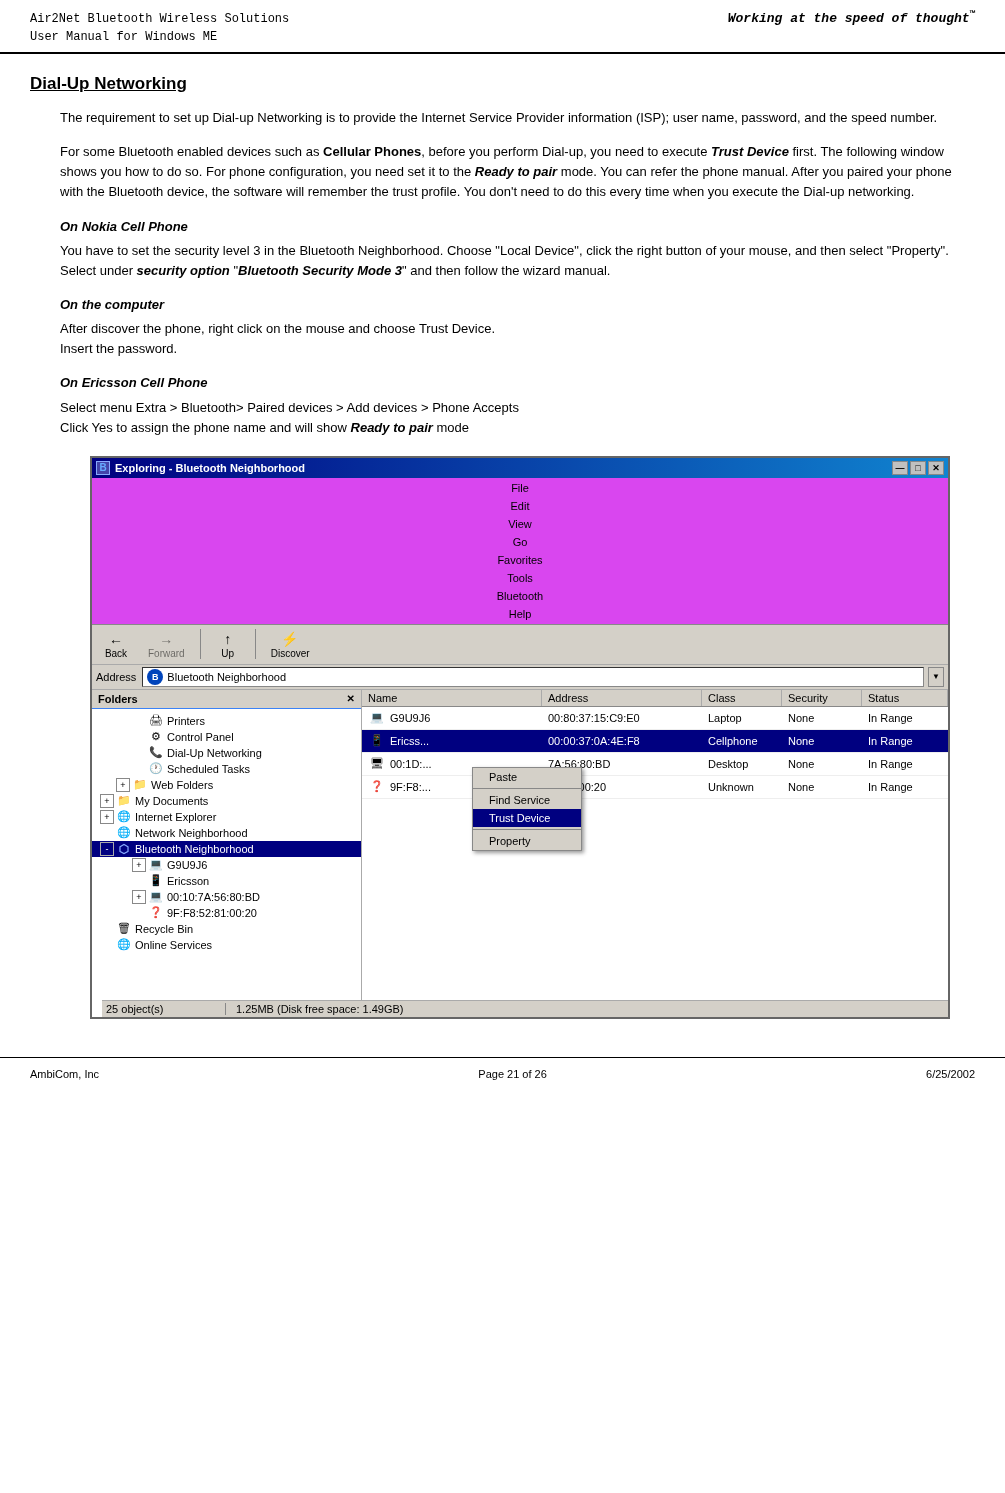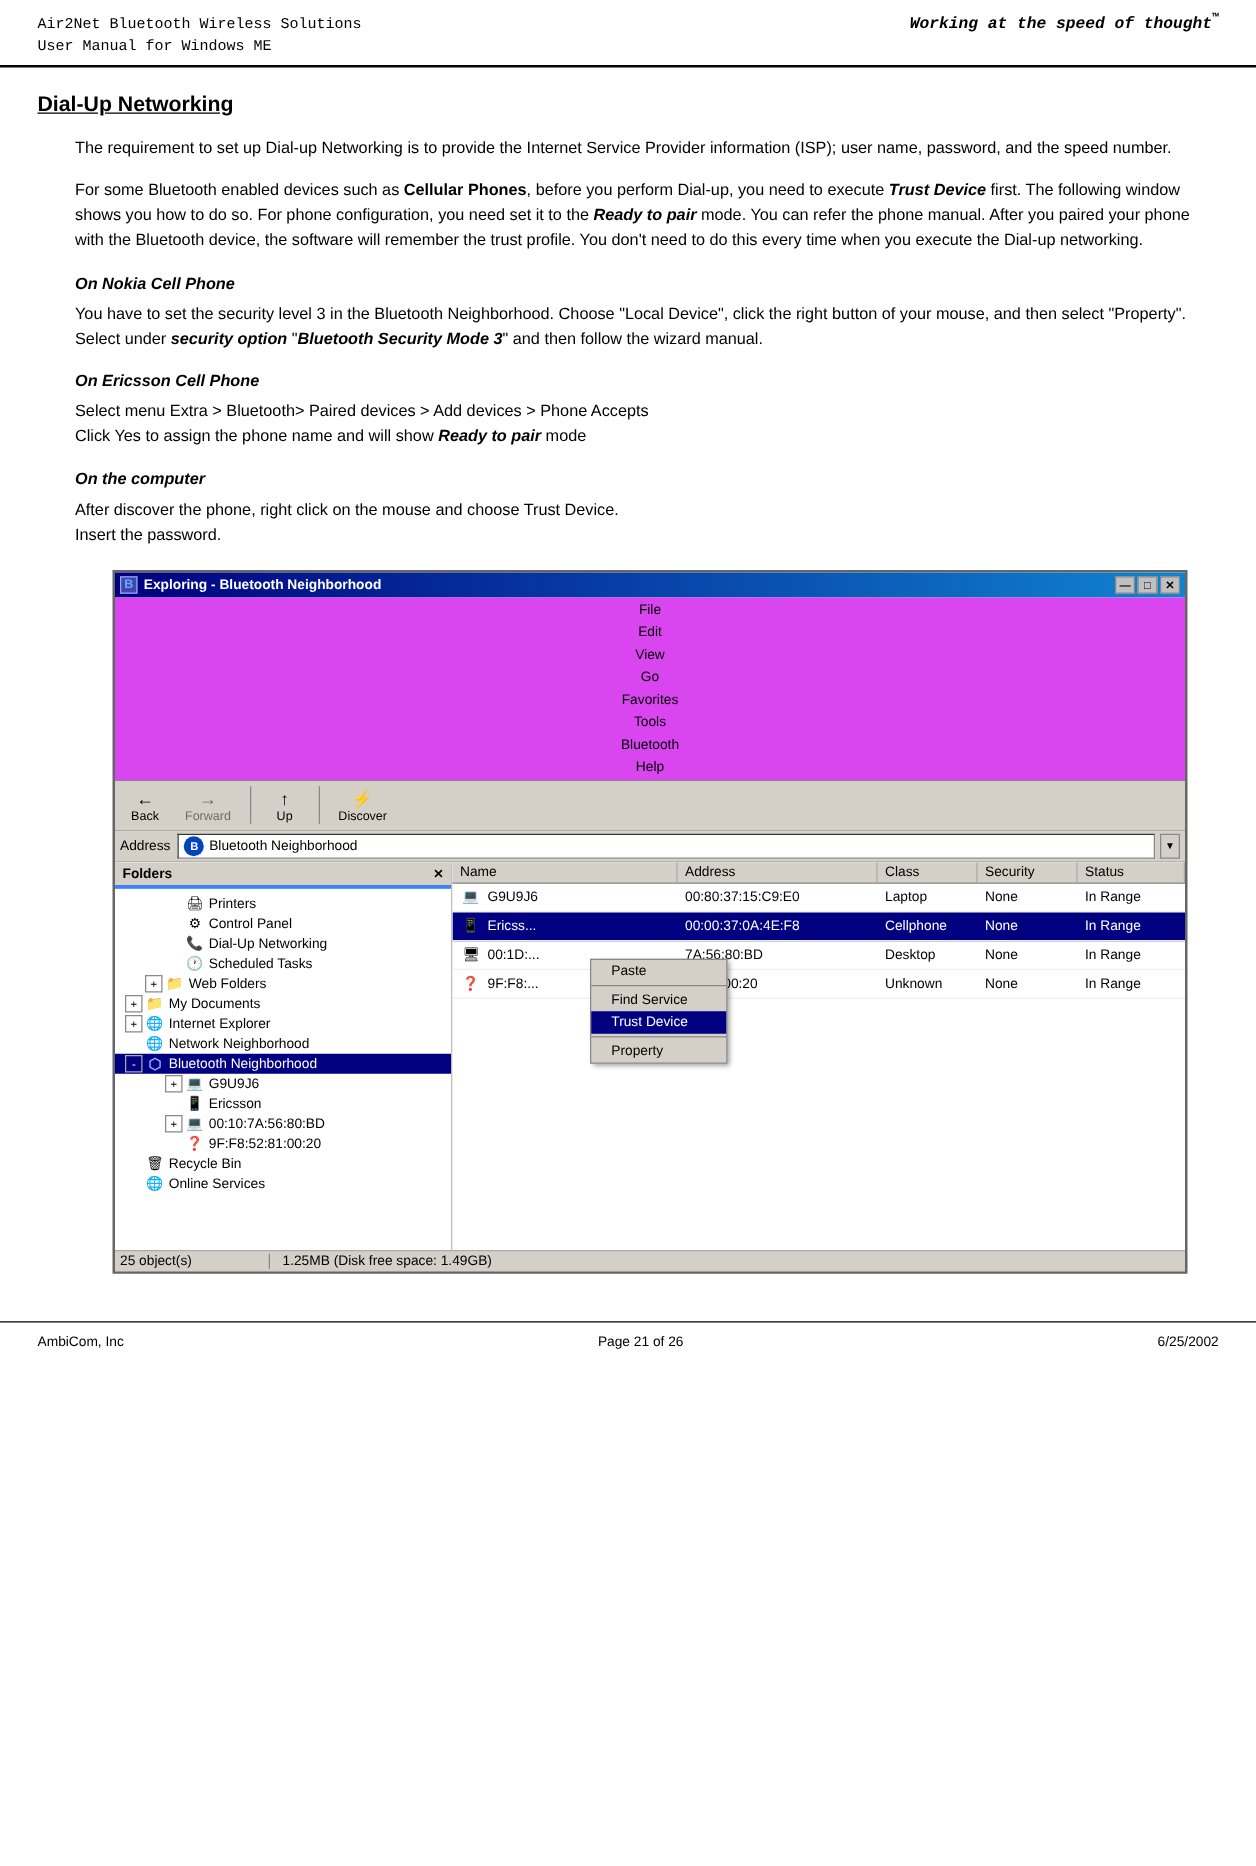--- a/index.html
+++ b/index.html
@@ -238,21 +238,21 @@
       flex-direction: column;
     }
     .folders-header {
       background: #d4d0c8;
       padding: 3px 6px;
       font-size: 11px;
       font-weight: bold;
       display: flex;
       justify-content: space-between;
       align-items: center;
-      border-bottom: 3px solid #3b82f6;
+      border-bottom: 1px solid #3b82f6;
     }
     .folder-close {
       font-size: 10px;
       font-weight: bold;
       cursor: pointer;
     }
 
     .folder-tree {
       padding: 4px 0;
       flex: 1;
@@ -390,20 +390,21 @@
     }
 
     
     .win-statusbar {
       background: #d4d0c8;
       border-top: 1px solid #aaa;
       display: flex;
       font-size: 11px;
       padding: 2px 4px;
       gap: 10px;
+      margin-left: 10px;
     }
     .status-left {
       border-right: 1px solid #888;
       padding-right: 10px;
       min-width: 120px;
     }
     .status-right { flex: 1; }
 
     
     .doc-footer {
@@ -445,31 +446,31 @@
     <div class="para">
       <span>For some Bluetooth enabled devices such as </span><span class="bold">Cellular Phones</span><span>, before you perform Dial-up, you need to execute </span><span class="bold-italic">Trust Device</span><span> first. The following window shows you how to do so. For phone configuration, you need set it to the </span><span class="bold-italic">Ready to pair</span><span> mode. You can refer the phone manual. After you paired your phone with the Bluetooth device, the software will remember the trust profile. You don't need to do this every time when you execute the Dial-up networking.</span>
     </div>
 
     <div class="para">
       <div class="subsection-title">On Nokia Cell Phone</div>
       <span>You have to set the security level 3 in the Bluetooth Neighborhood. Choose "Local Device", click the right button of your mouse, and then select "Property".   Select under </span><span class="bold-italic">security option</span><span> "</span><span class="bold-italic">Bluetooth Security Mode 3</span><span>" and then follow the wizard manual.</span>
     </div>
 
     <div class="para">
+      <div class="subsection-title">On the computer</div>
+      <div>After discover the phone, right click on the mouse and choose Trust Device.</div>
+      <div>Insert the password.</div>
+    </div>
+
+    <div class="para">
       <div class="subsection-title">On Ericsson Cell Phone</div>
       <div>Select menu Extra &gt; Bluetooth&gt; Paired devices &gt; Add devices &gt; Phone Accepts</div>
       <div>
         <span>Click Yes to assign the phone name and will show </span><span class="bold-italic">Ready to pair</span><span> mode</span>
       </div>
-    </div>
-
-    <div class="para">
-      <div class="subsection-title">On the computer</div>
-      <div>After discover the phone, right click on the mouse and choose Trust Device.</div>
-      <div>Insert the password.</div>
     </div>
 
     <div class="win-screenshot">
 
       <div class="win-titlebar">
         <div class="win-titlebar-left">
           <div class="win-titlebar-icon">
             <span style="color:#66aaff; font-weight:bold; font-size:10px;">B</span>
           </div>
           <span>Exploring - Bluetooth Neighborhood</span>

